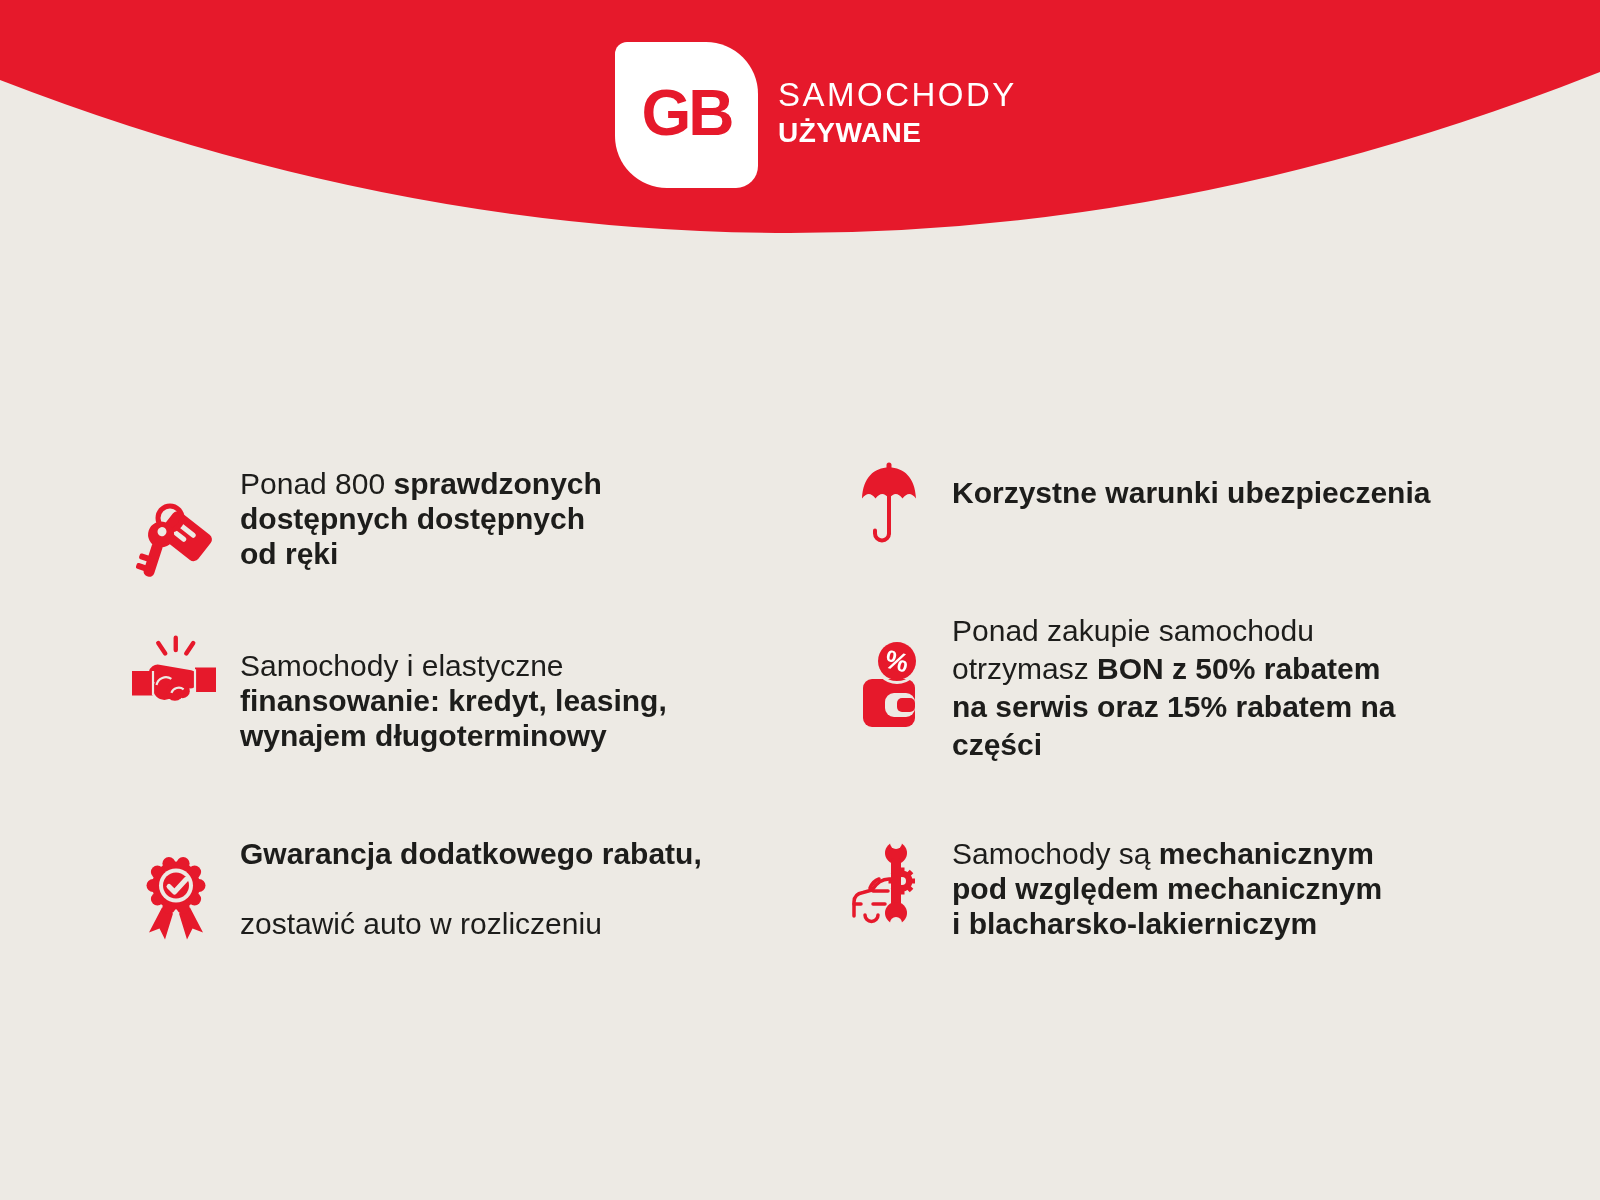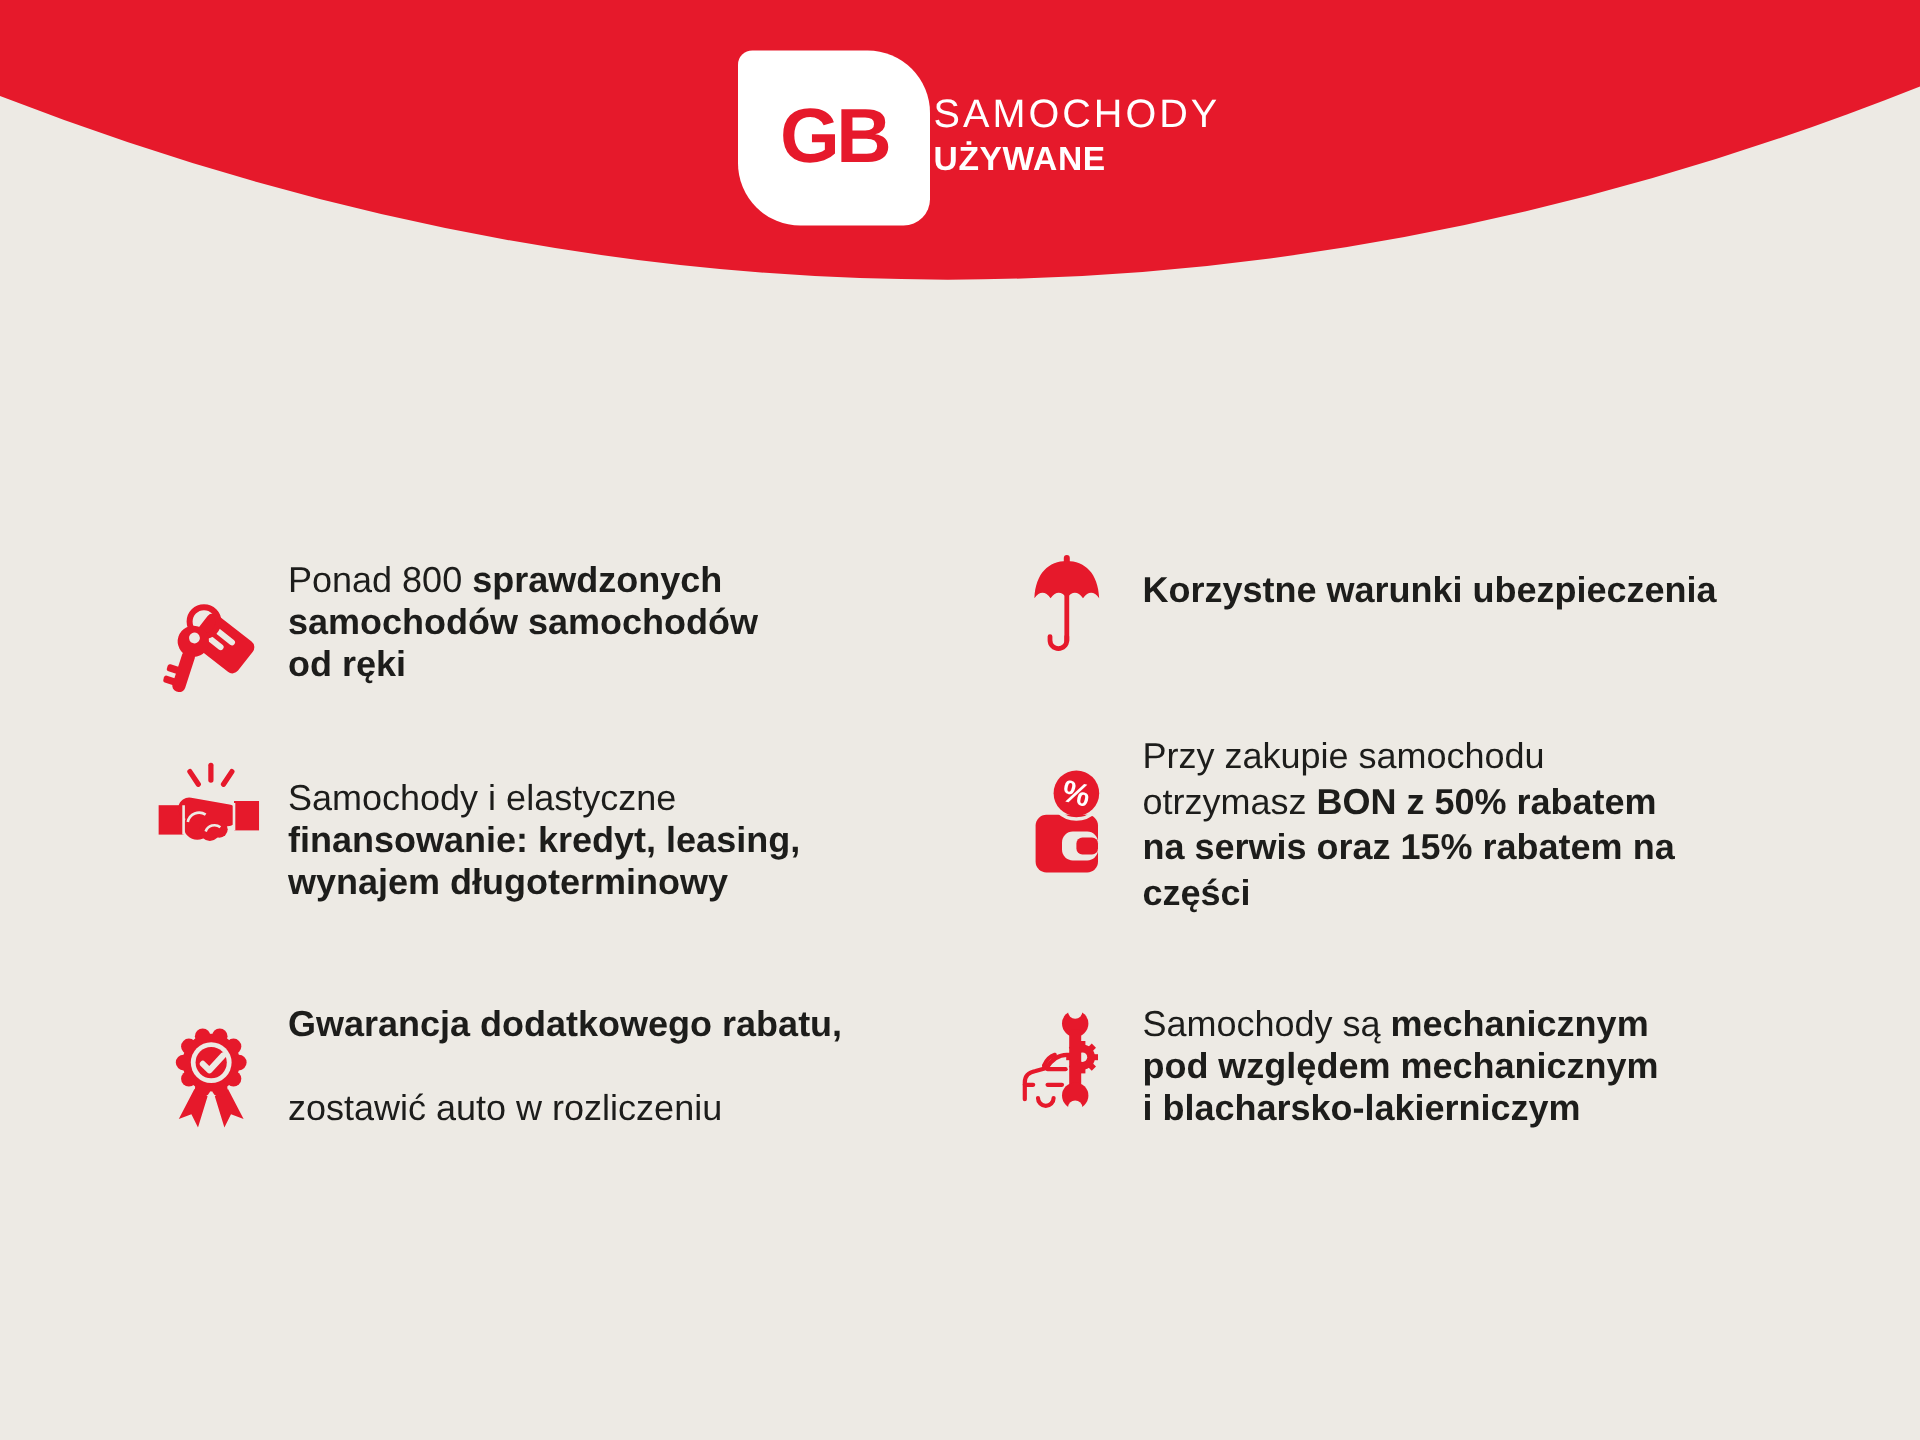--- a/index.html
+++ b/index.html
@@ -14,21 +14,21 @@
     position:relative;
     width:1600px;height:1200px;
     background:var(--bg);
     overflow:hidden;
     font-family:"Liberation Sans","DejaVu Sans",sans-serif;
     color:var(--ink);
   }
   
   .curve-svg{position:absolute;left:0;top:0;width:1600px;height:300px;z-index:1;display:block;color:var(--accent);}
   .logo-tile{
-    position:absolute;left:615px;top:42px;width:160px;height:146px;
+    position:absolute;left:615px;top:42px;width:143px;height:146px;
     background:var(--white);
     border-radius:12px 52px 22px 52px;
     display:flex;align-items:center;justify-content:center;
     z-index:2;
   }
   .monogram{
     font-size:64px;font-weight:800;letter-spacing:-3px;
     color:var(--accent);transform:translateY(-2px);
   }
   .brand{position:absolute;left:778px;top:78px;z-index:2;color:var(--white);}
@@ -99,21 +99,21 @@
         <circle cx="34" cy="24" r="12" fill="none" stroke="currentColor" stroke-width="5"></circle>
         <g transform="rotate(18 22 50)">
           <circle cx="22" cy="40" r="13"></circle>
           <circle class="hole" cx="22" cy="37" r="4.5"></circle>
           <rect x="16.5" y="48" width="11" height="36" rx="5"></rect>
           <rect x="8" y="64" width="12" height="6" rx="2"></rect>
           <rect x="8" y="74" width="14" height="6" rx="2"></rect>
         </g>
       </g>
     </svg>
-    <p class="ftext"><span class="seg">Ponad 800 </span><span class="seg bold">sprawdzonych</span><br><span class="seg bold">samochodów samochodów</span><br><span class="seg bold">od ręki</span></p>
+    <p class="ftext"><span class="seg">Ponad 800 </span><span class="seg bold">sprawdzonych</span><br><span class="seg bold">dostępnych dostępnych</span><br><span class="seg bold">od ręki</span></p>
   </div>
 
   <div class="feature f-l2">
     <svg class="icon" viewBox="0 0 96 84" aria-hidden="true">
       <g stroke="currentColor" stroke-width="5" stroke-linecap="round" fill="none">
         <path d="M38,22 L30,10"></path>
         <path d="M50,18 L50,4"></path>
         <path d="M62,22 L70,10"></path>
       </g>
       <g fill="currentColor">
@@ -174,21 +174,21 @@
 
   <div class="feature f-r2">
     <svg class="icon" viewBox="0 0 58 92" aria-hidden="true">
       <rect x="2" y="38" width="52" height="48" rx="9" fill="currentColor"></rect>
       <circle cx="36" cy="20" r="21.5" fill="none" stroke="var(--bg)" stroke-width="3"></circle>
       <circle cx="36" cy="20" r="19" fill="currentColor"></circle>
       <text class="pct" x="36" y="20" transform="rotate(14 36 20)">%</text>
       <rect class="hole" x="24" y="52" width="30" height="24" rx="9"></rect>
       <rect x="36" y="57" width="18" height="14" rx="5" fill="currentColor"></rect>
     </svg>
-    <p class="ftext"><span class="seg">Przy zakupie samochodu</span><br><span class="seg">otrzymasz </span><span class="seg bold">BON z 50% rabatem</span><br><span class="seg bold">na serwis oraz 15% rabatem na</span><br><span class="seg bold">części</span></p>
+    <p class="ftext"><span class="seg">Ponad zakupie samochodu</span><br><span class="seg">otrzymasz </span><span class="seg bold">BON z 50% rabatem</span><br><span class="seg bold">na serwis oraz 15% rabatem na</span><br><span class="seg bold">części</span></p>
   </div>
 
   <div class="feature f-r3">
     <svg class="icon" viewBox="0 0 64 94" aria-hidden="true">
       <g stroke="currentColor" stroke-width="3.5" fill="none" stroke-linecap="round" stroke-linejoin="round">
         <path d="M3,80 V66 q0,-8 9,-9.5 l9,-2.5 q7,-11 17,-11 h5"></path>
         <path d="M3,68 h7"></path>
         <path d="M22,55 h15"></path>
         <path d="M28,43 q-6,2 -9,9"></path>
         <path d="M14,79 a6.5,6.5 0 0 0 13,0"></path>

